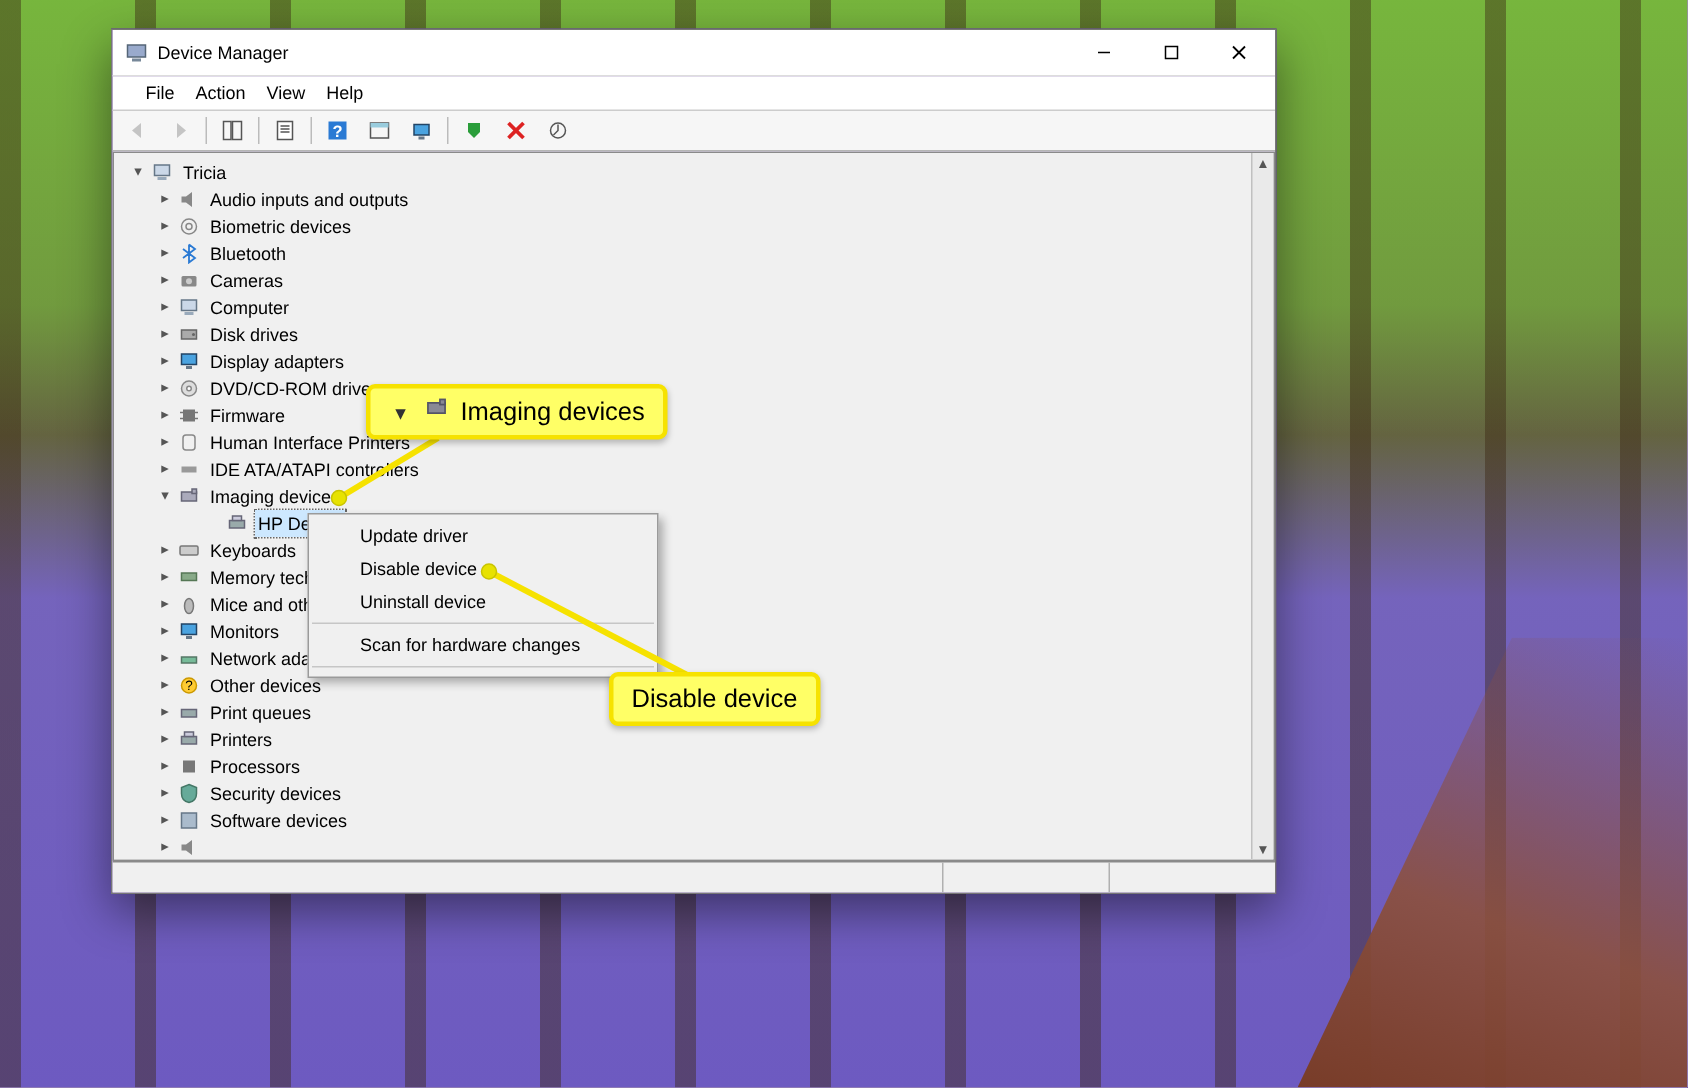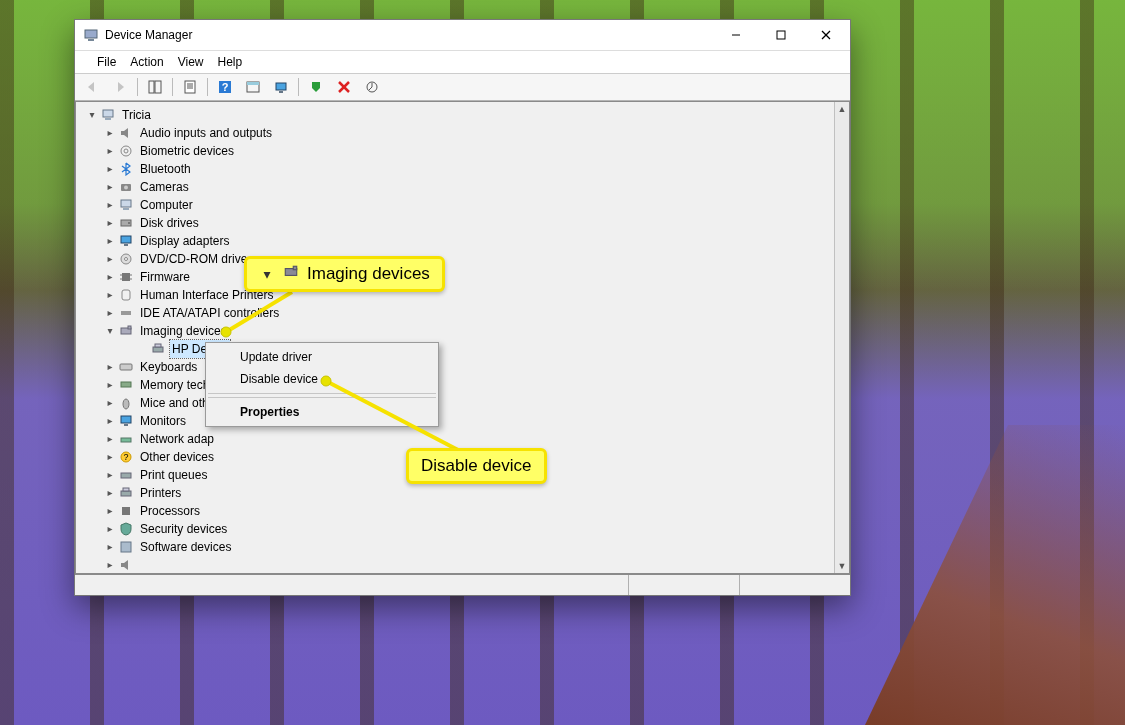--- a/index.html
+++ b/index.html
@@ -633,25 +633,28 @@
 
 </div>
 
 <div class="context-menu">
   <div class="cm-item">
       <span>Update driver</span>
     </div>
   <div class="cm-item">
       <span>Disable device</span>
     </div>
+  <div class="cm-item">
+      <span>Uninstall device</span>
+    </div>
   <div class="cm-sep"></div>
+  <div class="cm-item">
+      <span>Scan for hardware changes</span>
+    </div>
   <div class="cm-sep"></div>
-  <div class="cm-item bold">
-      <span>Properties</span>
-    </div>
 </div>
 
 <div class="callout" style="left:244px; top:256px;">
   <span class="twist-big">▾</span>
   <span><svg width="20" height="16" viewBox="0 0 14 14">
         <rect x="2" y="4" width="10" height="6" fill="#8a8a95" stroke="#556"></rect>
         <rect x="9" y="2" width="3" height="3" fill="#8a8a95" stroke="#556"></rect>
       </svg></span>
   <span style="font-size:17px;">Imaging devices</span>
 </div>

